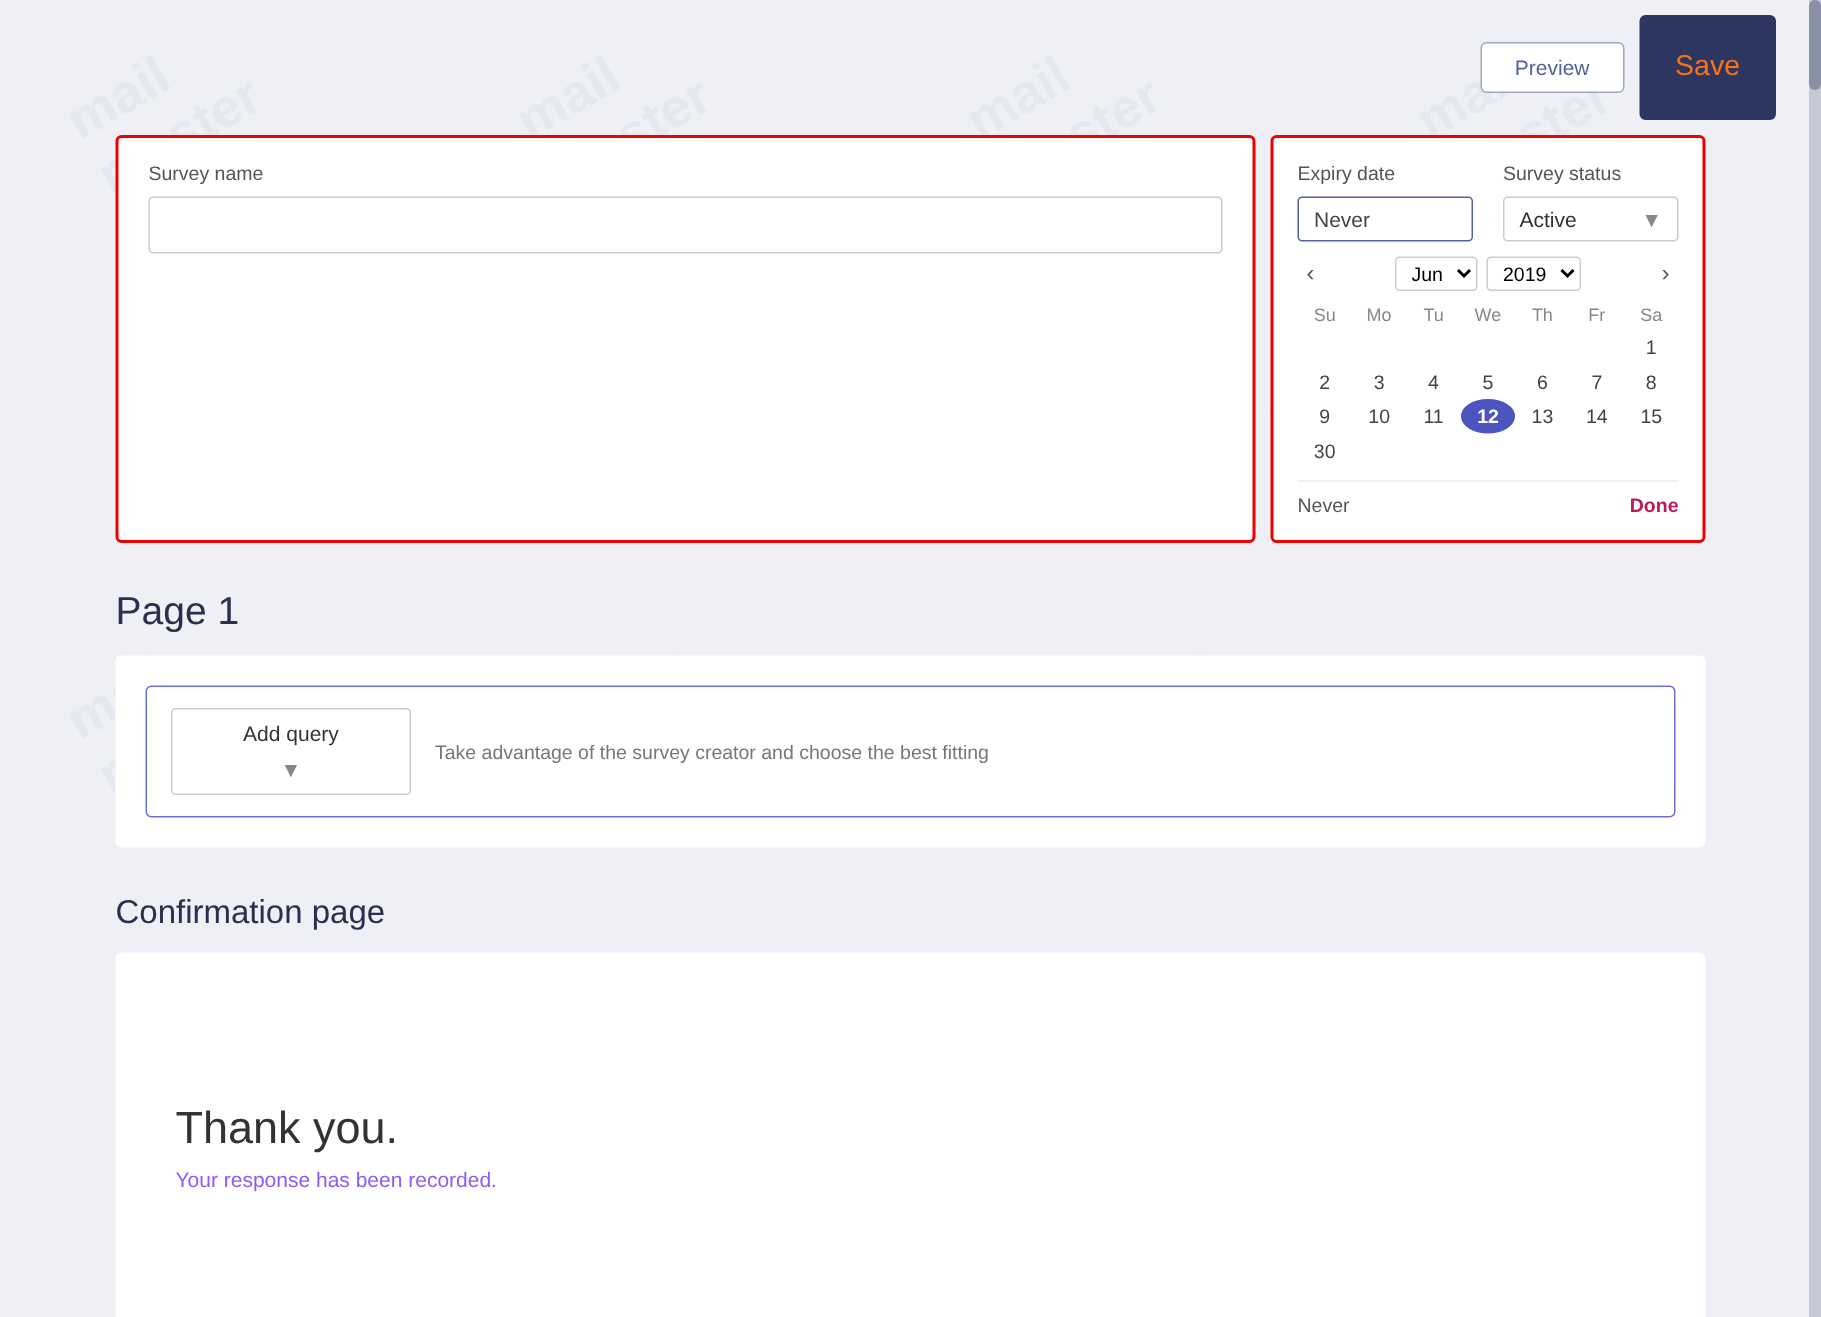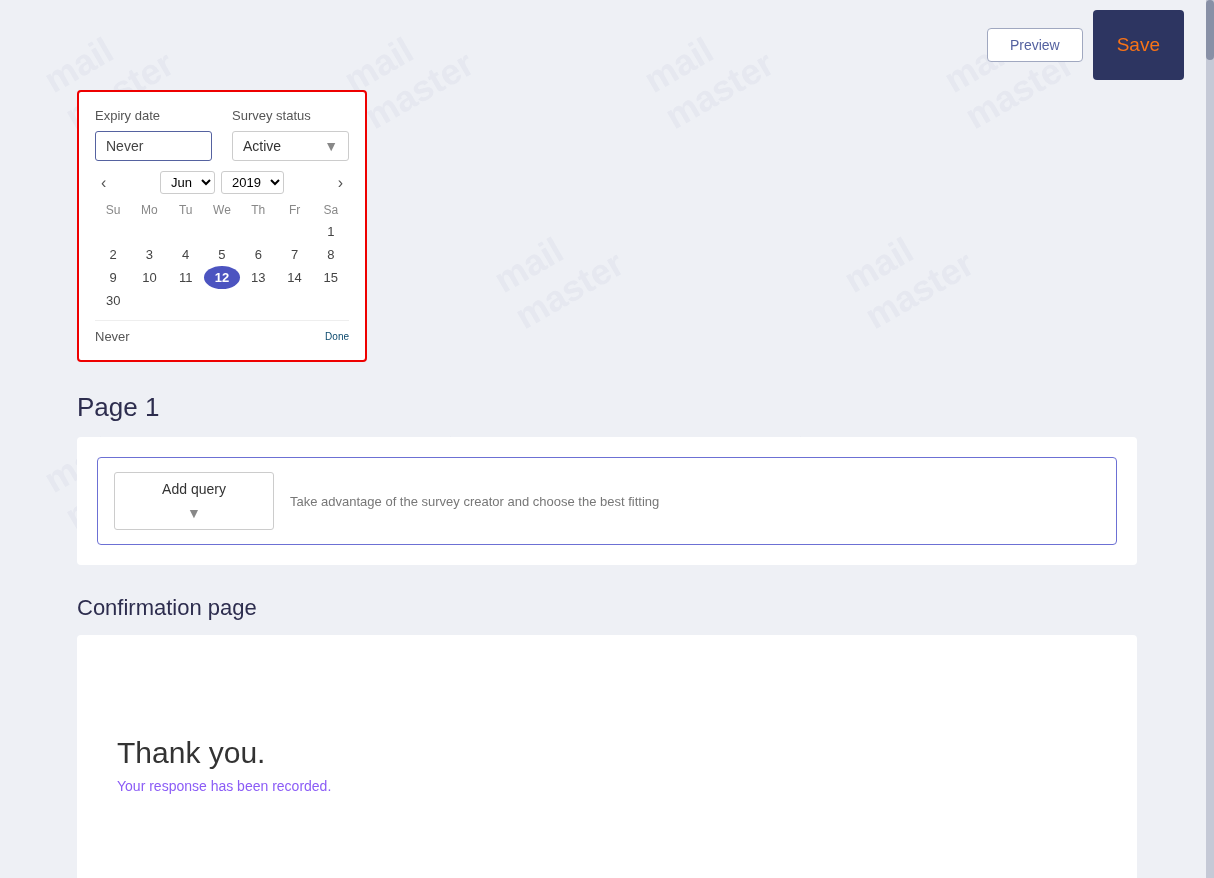--- a/index.html
+++ b/index.html
@@ -211,24 +211,24 @@
     .cal-never-btn {
       background: none;
       border: none;
       color: #555;
       cursor: pointer;
       font-size: 13px;
     }
     .cal-done-btn {
       background: none;
       border: none;
-      color: #0c4a6e;
-      cursor: pointer;
-      font-size: 10px;
-      font-weight: normal;
+      color: #be185d;
+      cursor: pointer;
+      font-size: 13px;
+      font-weight: bold;
     }
 
     
     .page-section {
       margin-bottom: 30px;
     }
     .page-title {
       font-size: 26px;
       font-weight: normal;
       color: #2d2d4e;
@@ -339,20 +339,24 @@
 
 <div class="toolbar">
   <button class="btn-preview">Preview</button>
   <button class="btn-save-top">Save</button>
 </div>
 
 <div class="main-content">
 
   <div class="survey-row">
 
+    <div class="survey-name-box">
+      <div class="field-label">Survey name</div>
+      <input class="survey-name-input" type="text" value="" style="">
+    </div>
 
     <div class="expiry-status-box">
       <div class="expiry-status-header">
 
         <div class="expiry-col">
           <div class="field-label">Expiry date</div>
           <div class="expiry-input-wrapper">
             <input type="text" style="border: none; outline: none; font-size: 14px; color: rgb(68, 68, 68); width: 100%;" value="Never">
           </div>
         </div>

